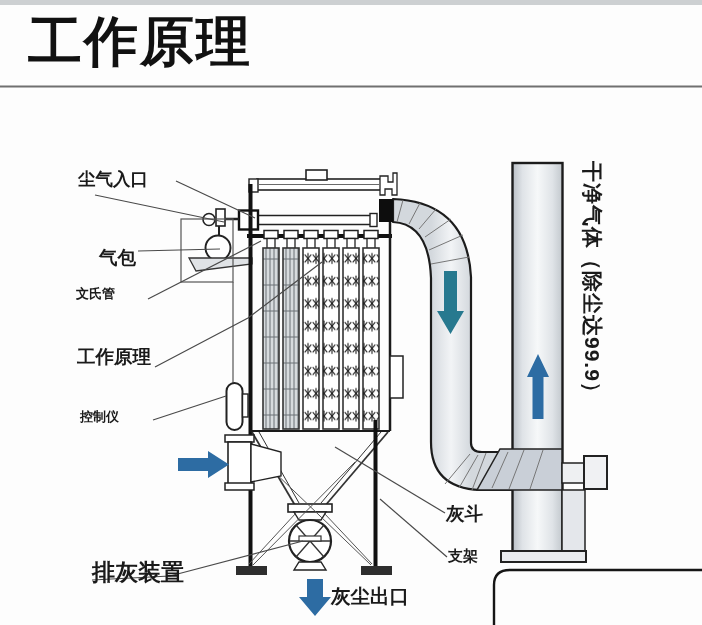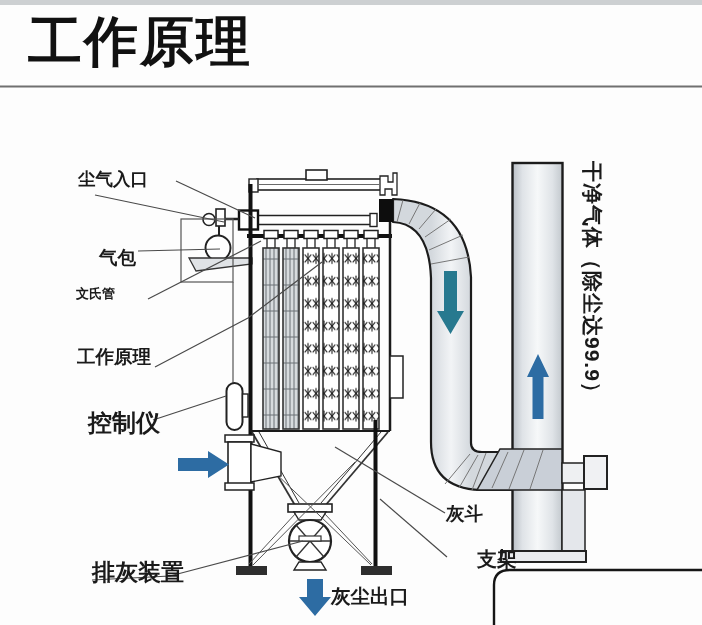--- a/index.html
+++ b/index.html
@@ -8,26 +8,26 @@
   svg{position:absolute;left:0;top:0;}
   .title-zh{position:absolute;left:28px;top:6px;font-size:54px;font-weight:900;color:#111;
             letter-spacing:2px;white-space:nowrap;}
   .title-en{position:absolute;left:458px;top:27px;font-size:28px;font-weight:800;color:#141414;
             letter-spacing:.5px;white-space:nowrap;}
   .lbl{position:absolute;font-weight:700;color:#1a1a1a;white-space:nowrap;line-height:1.1;}
   .lbl-pulse{left:78px;top:170px;font-size:17.5px;}
   .lbl-tank{left:99px;top:248px;font-size:18.5px;}
   .lbl-venturi{left:76px;top:287px;font-size:13px;}
   .lbl-cage{left:77px;top:347px;font-size:18.5px;}
-  .lbl-controller{left:88px;top:410px;font-size:24px;}
+  .lbl-controller{left:80px;top:410px;font-size:13px;}
   .lbl-inlet{left:63px;top:444px;font-size:25px;font-weight:800;
              color:var(--inlet-text-fill);-webkit-text-stroke:1.3px var(--inlet-text-outline);}
   .lbl-ash-discharge{left:92px;top:560px;font-size:23px;}
   .lbl-hopper{left:446px;top:504px;font-size:18.5px;}
-  .lbl-support{left:448px;top:548px;font-size:20px;margin-left:29px;}
+  .lbl-support{left:448px;top:548px;font-size:15px;}
   .lbl-outlet{left:331px;top:586px;font-size:19.5px;}
   .lbl-cleangas{left:604px;top:161px;font-size:21px;letter-spacing:1px;
                 transform:rotate(90deg);transform-origin:left top;}
   .arrow-blue{fill:var(--arrow-blue);}
   .arrow-teal{fill:var(--arrow-teal);}
 </style>
 </head>
 <body>
 
 <div class="stage">

